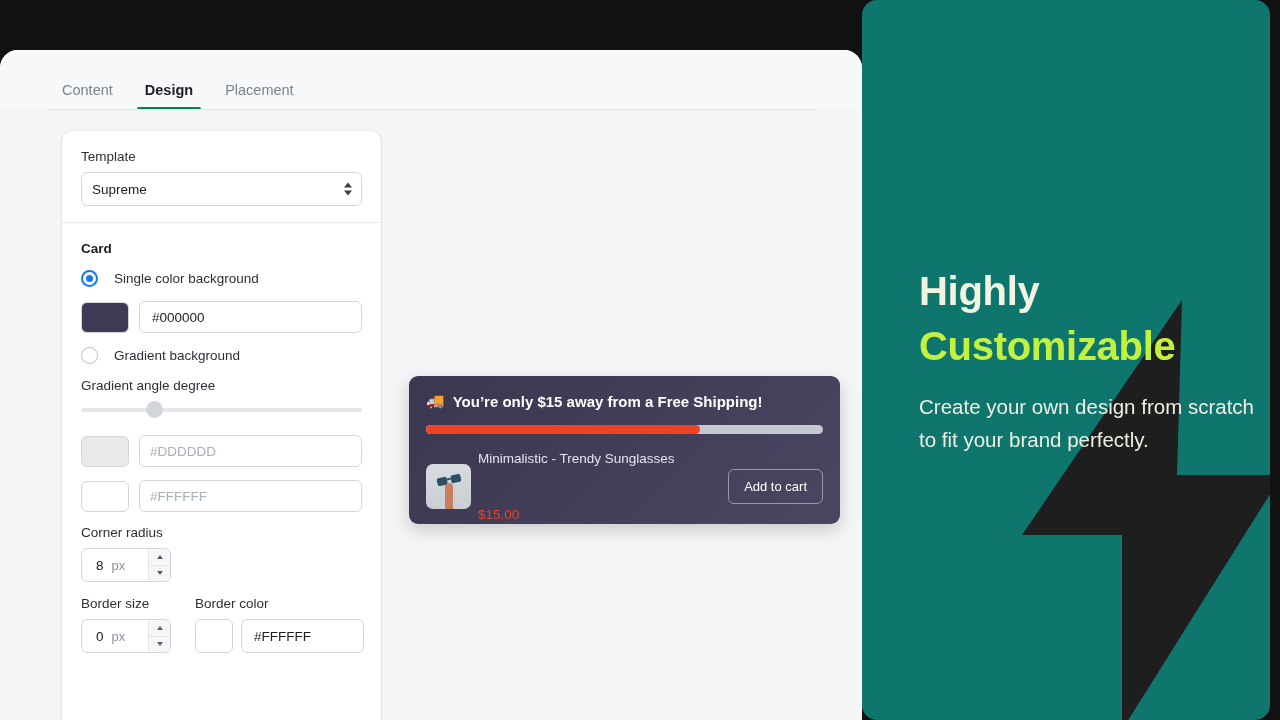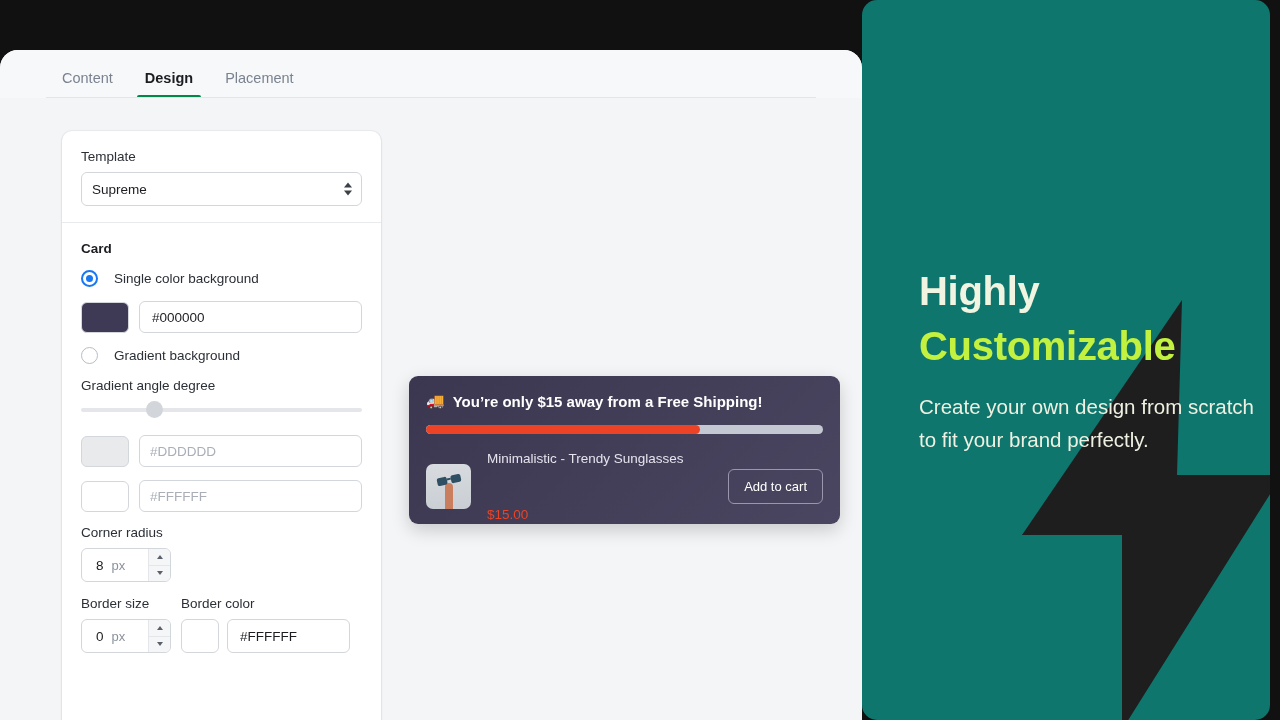--- a/index.html
+++ b/index.html
@@ -17,21 +17,21 @@
     width: 862px; height: 670px;
     background: #f4f5f7;
     border-top-left-radius: 18px;
     border-top-right-radius: 18px;
     overflow: hidden;
   }
 
   
   .tabbar {
     position: absolute; left: 0; top: 0;
-    width: 862px; height: 48px;
+    width: 862px; height: 60px;
     background: #f7f8f9;
     display: flex; align-items: flex-end;
     padding-left: 46px;
   }
   .tabbar::after {
     content: ""; position: absolute; left: 46px; right: 46px; bottom: 0;
     height: 1px; background: #e3e5e8;
   }
   .tab {
     position: relative;
@@ -128,21 +128,21 @@
   }
   .spin-btn {
     flex: 1; display: flex; align-items: center; justify-content: center;
     background: #f5f6f8; cursor: pointer;
   }
   .spin-btn:first-child { border-bottom: 1px solid #e4e6ea; border-top-right-radius: 5px; }
   .spin-btn:last-child { border-bottom-right-radius: 5px; }
   .tri-up { width: 0; height: 0; border-left: 3.5px solid transparent; border-right: 3.5px solid transparent; border-bottom: 4px solid #5b6069; }
   .tri-dn { width: 0; height: 0; border-left: 3.5px solid transparent; border-right: 3.5px solid transparent; border-top: 4px solid #5b6069; }
 
-  .two-col { display: flex; gap: 10px; align-items: flex-start; }
+  .two-col { display: flex; gap: 24px; align-items: flex-start; }
   .col-border-color { display: flex; gap: 8px; align-items: center; }
   .sq-swatch { width: 38px; height: 34px; border-radius: 6px; border: 1px solid #d3d6db; background: #fff; cursor: pointer; }
   .hex-sm {
     width: 123px; height: 34px;
     border: 1px solid #d3d6db; border-radius: 6px; background: #fff;
     display: flex; align-items: center; padding: 0 12px;
     font-size: 13.5px; color: #1b1d21;
   }
 
   
@@ -155,21 +155,21 @@
     padding: 16px 17px;
   }
   .pc-head {
     display: flex; align-items: center; gap: 8px;
     color: #ffffff; font-size: 15px; font-weight: 700;
     margin-bottom: 15px;
   }
   .pc-emoji { font-size: 15px; }
   .pc-bar { position: relative; height: 9px; border-radius: 5px; background: #c3c8d2; overflow: hidden; margin-bottom: 17px; }
   .pc-bar-fill { position: absolute; left: 0; top: 0; bottom: 0; background: #ec4225; border-radius: 5px; }
-  .pc-row { display: flex; align-items: center; gap: 16px; }
+  .pc-row { display: flex; align-items: center; gap: 7px; }
   .pc-thumb {
     width: 45px; height: 45px; border-radius: 7px; flex: 0 0 auto;
     background: linear-gradient(175deg, #d8dce0 0%, #c9ced4 100%);
     position: relative; overflow: hidden;
   }
   .pc-thumb .arm { position: absolute; left: 50%; bottom: 0; transform: translateX(-50%); width: 8px; height: 26px; background: #c97f5e; border-radius: 4px 4px 0 0; }
   .pc-thumb .glasses { position: absolute; left: 50%; top: 12px; transform: translateX(-50%) rotate(-12deg); width: 24px; height: 8px; }
   .pc-thumb .lens { position: absolute; top: 0; width: 10px; height: 8px; background: #2f4f63; border-radius: 2px; }
   .pc-thumb .lens.l { left: 0; }
   .pc-thumb .lens.r { right: 0; }

